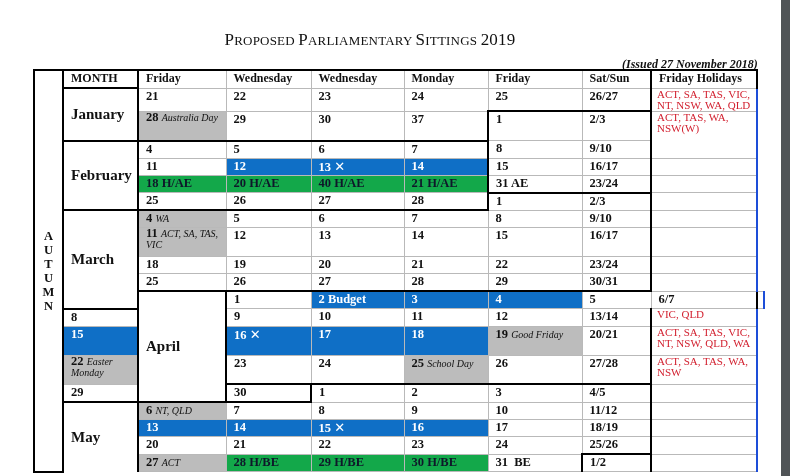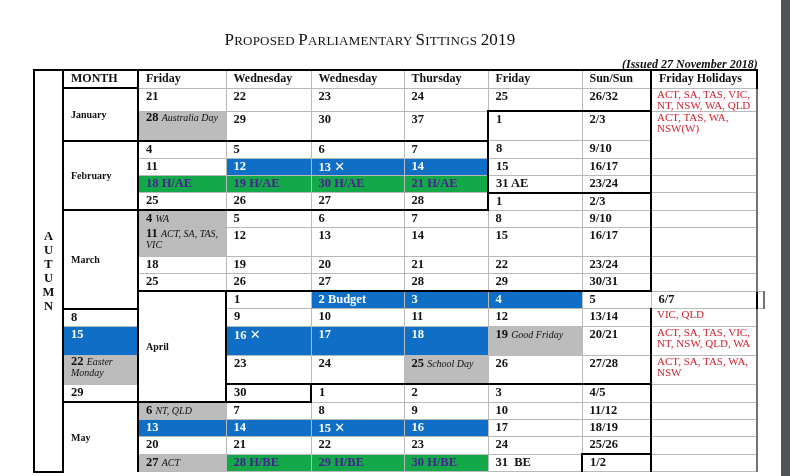--- a/index.html
+++ b/index.html
@@ -5,24 +5,24 @@
   html,body{margin:0;padding:0;}
   body{width:790px;height:476px;overflow:hidden;background:#fff;position:relative;font-family:"Liberation Serif","DejaVu Serif",serif;color:#111;}
   .title{position:absolute;left:0;width:740px;top:30px;text-align:center;font-weight:normal;font-size:17px;letter-spacing:0.2px;}
   .title .sc{font-size:13px;}
   .issued{position:absolute;left:622px;top:57px;font-size:12px;font-style:italic;font-weight:bold;}
   .viewer-bar{position:absolute;left:781px;top:0;width:9px;height:476px;background:#505457;}
   table{position:absolute;left:33px;top:69px;border-collapse:collapse;table-layout:fixed;}
   td,th{border:1px solid #b9b9b9;padding:0 0 0 7px;height:16px;font-size:12.5px;font-weight:bold;vertical-align:top;line-height:15px;text-align:left;white-space:nowrap;overflow:hidden;}
   th{font-size:12px;border-top:2px solid #000;border-bottom:1px solid #b9b9b9;}
   .season{border:2px solid #000;text-align:center;vertical-align:middle;padding:0;font-size:12.5px;line-height:14px;}
-  .month{border-left:2px solid #000;border-right:2px solid #000;border-top:2px solid #000;border-bottom:2px solid #000;vertical-align:middle;font-size:10px;}
-  .hol{color:#d2202f;font-weight:normal;font-size:11px;line-height:11px;white-space:normal;border-left:2px solid #000;border-right:2px solid #737373;padding-left:5px;}
+  .month{border-left:2px solid #000;border-right:2px solid #000;border-top:2px solid #000;border-bottom:2px solid #000;vertical-align:middle;font-size:15px;}
+  .hol{color:#d2202f;font-weight:normal;font-size:11px;line-height:11px;white-space:normal;border-left:2px solid #000;border-right:2px solid #1d4ed8;padding-left:5px;}
   .blue{background:#0f6fc6;color:#fff;}
-  .green{background:#13a84a;color:#4c1d95;}
+  .green{background:#13a84a;color:#0f172a;}
   .grey{background:#bcbcbc;}
   .note{font-style:italic;font-weight:normal;font-size:10px;}
   .tall{height:28px;}
   .tt{border-top:2px solid #000;}
   .tb{border-bottom:2px solid #000;}
   .tl{border-left:2px solid #000;}
   .tr{border-right:2px solid #000;}
   .wrap{white-space:normal;line-height:11px;}
   .x{font-weight:normal;font-size:13px;}
 </style>
@@ -49,34 +49,34 @@
   </colgroup>
   <tbody>
       <tr>
     <th class="season" rowspan="21" style="border-top:2px solid #000;">
       <span>A</span><br><span>U</span><br><span>T</span><br><span>U</span><br><span>M</span><br><span>N</span>
     </th>
     <th class="tl tr">MONTH</th>
     <th>Friday</th>
     <th>Wednesday</th>
     <th>Wednesday</th>
-    <th>Thursday</th>
+    <th>Monday</th>
     <th>Friday</th>
-    <th>Sun/Sun</th>
+    <th>Sat/Sun</th>
     <th class="tl tr">Friday Holidays</th>
   </tr>
 
   <tr>
     <td class="month" rowspan="2">January</td>
     <td>21</td>
     <td>22</td>
     <td>23</td>
     <td>24</td>
     <td>25</td>
-    <td>26/32</td>
+    <td>26/27</td>
     <td class="hol">ACT, SA, TAS, VIC, NT, NSW, WA, QLD</td>
   </tr>
   <tr>
     <td class="grey tall tb wrap"><span>28</span> <span class="note">Australia Day</span></td>
     <td class="tb">29</td>
     <td class="tb">30</td>
     <td class="tb">37</td>
     <td class="tt tl">1</td>
     <td class="tt">2/3</td>
     <td class="hol" rowspan="2">ACT, TAS, WA, NSW(W)</td>
@@ -95,22 +95,22 @@
     <td>11</td>
     <td class="blue">12</td>
     <td class="blue"><span>13</span> <span class="x">✕</span></td>
     <td class="blue tr">14</td>
     <td>15</td>
     <td>16/17</td>
     <td class="hol"></td>
   </tr>
   <tr>
     <td class="green">18 H/AE</td>
-    <td class="green">19 H/AE</td>
-    <td class="green">30 H/AE</td>
+    <td class="green">20 H/AE</td>
+    <td class="green">40 H/AE</td>
     <td class="green tr">21 H/AE</td>
     <td>31 AE</td>
     <td>23/24</td>
     <td class="hol"></td>
   </tr>
   <tr>
     <td class="tb">25</td>
     <td class="tb">26</td>
     <td class="tb">27</td>
     <td class="tb tr">28</td>

